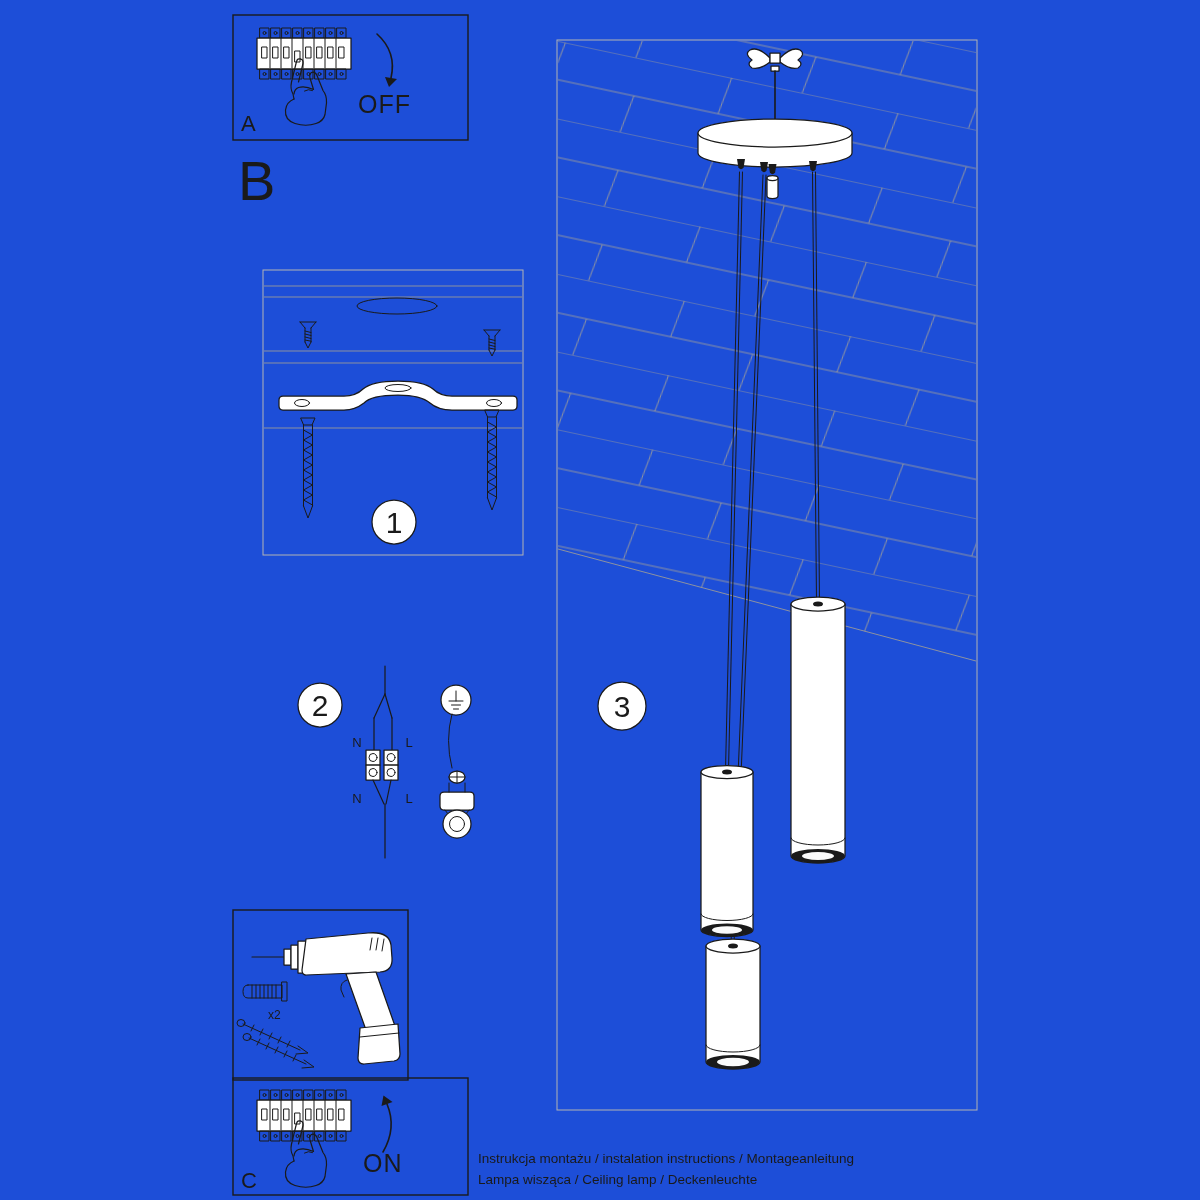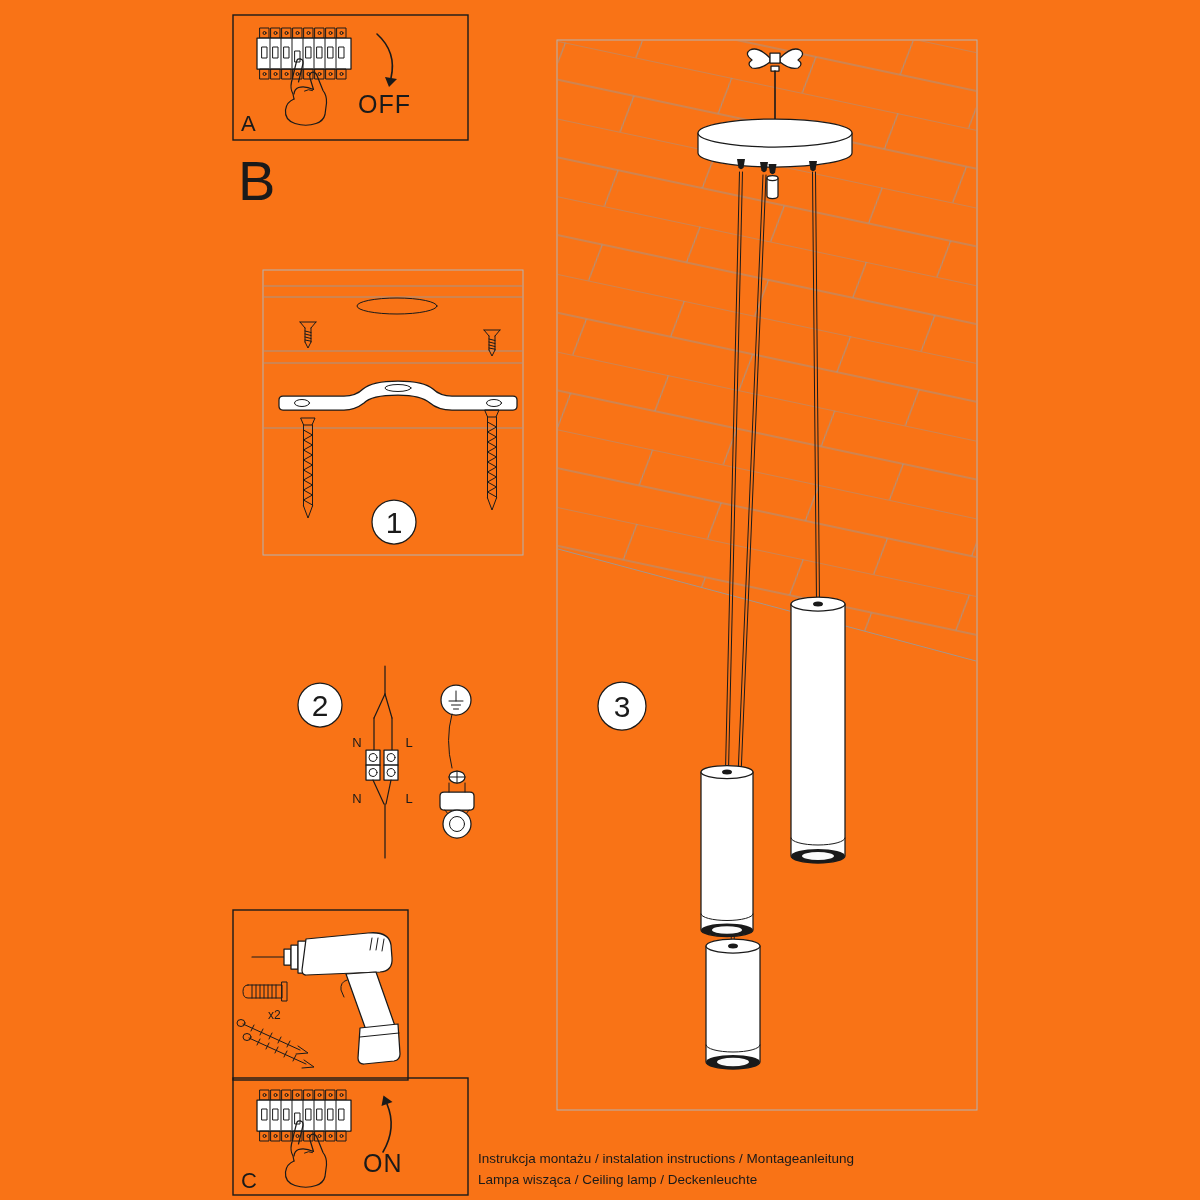--- a/index.html
+++ b/index.html
@@ -1,16 +1,16 @@
 <!DOCTYPE html>
 <html><head>
 <meta charset="utf-8">
 <style>
   html,body{margin:0;padding:0;background:#fff;}
-  .page{width:1200px;height:1200px;position:relative;background:#f97316;}
+  .page{width:1200px;height:1200px;position:relative;background:#1d4ed8;}
   svg{display:block;}
   text{font-family:"Liberation Sans","DejaVu Sans",sans-serif;fill:#1a1a1a;}
   .s  {fill:none;stroke:#1a1a1a;stroke-width:1.2;stroke-linecap:round;stroke-linejoin:round;}
   .s1 {fill:none;stroke:#1a1a1a;stroke-width:1;stroke-linecap:round;stroke-linejoin:round;}
   .s15{fill:none;stroke:#1a1a1a;stroke-width:1.6;stroke-linecap:round;stroke-linejoin:round;}
   .sw {fill:#fff;stroke:#1a1a1a;stroke-width:1.25;stroke-linecap:round;stroke-linejoin:round;}
   .fb {fill:#1a1a1a;stroke:none;}
   .fw {fill:#fafafa;stroke:none;}
   .lt {fill:none;stroke:#9a9a9a;stroke-width:0.9;}
   .box  {fill:none;stroke:#1a1a1a;stroke-width:1.4;}

